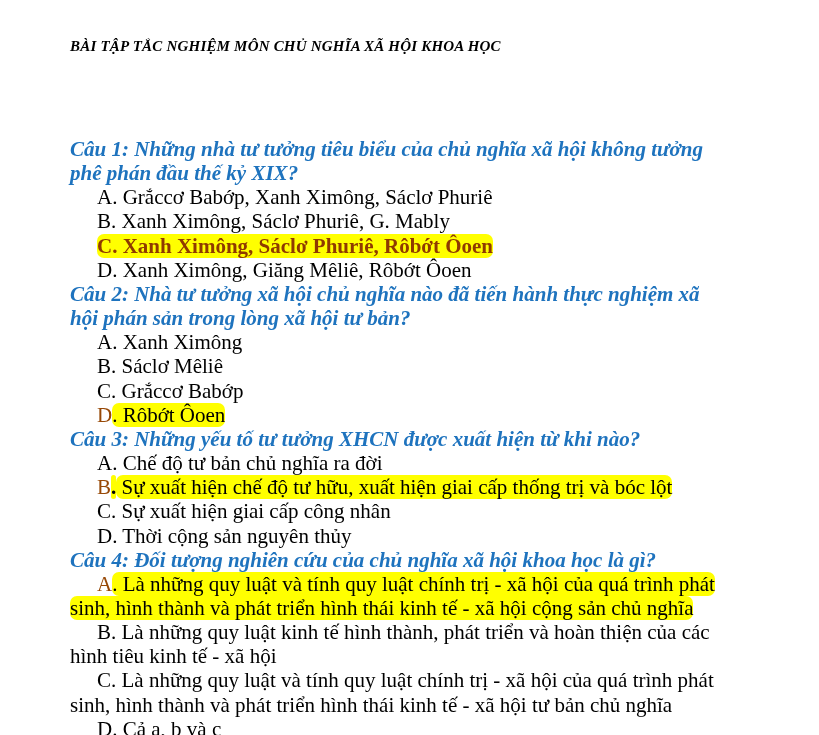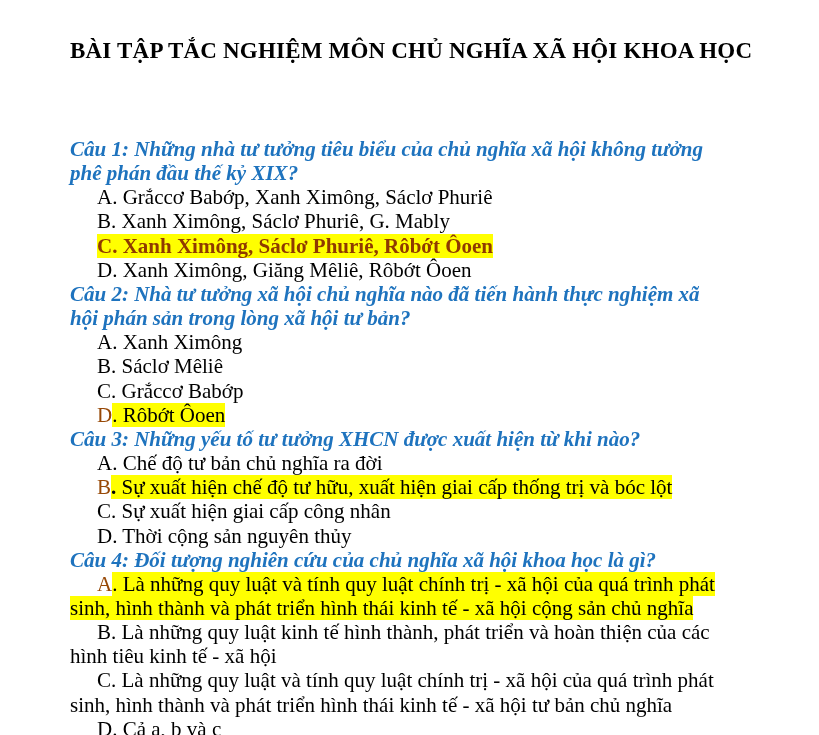--- a/index.html
+++ b/index.html
@@ -1,23 +1,23 @@
 <!DOCTYPE html>
 <html style="--question-blue: #1E73BE; --highlight-yellow: #FFFF00; --answer-maroon: #8F3A00; --letter-brown: #974806;"><head>
 <meta charset="utf-8">
 <style>
   * { margin:0; padding:0; box-sizing:border-box; }
   html,body { width:819px; height:735px; background:#ffffff; overflow:hidden; }
   body { font-family:"Liberation Serif","DejaVu Serif",serif; color:#000; position:relative; }
-  .title { position:absolute; left:70px; top:38px; font-size:23px; font-weight:bold; white-space:nowrap; letter-spacing:.2px; }
+  .title { position:absolute; left:70px; top:38px; font-size:15px; font-weight:bold; white-space:nowrap; letter-spacing:.2px;font-style:italic; }
   .doc { position:absolute; left:70px; top:137px; width:720px; }
   .line { font-size:21px; line-height:24.15px; white-space:nowrap; }
   .opt { padding-left:27px; }
   .q { color:var(--question-blue,#1E73BE); font-weight:bold; font-style:italic; }
-  .hl { background:var(--highlight-yellow,#FFFF00); }
+  .hl { background:var(--highlight-yellow,#FFFF00);border-radius:7px; }
   .ans { color:var(--answer-maroon,#8F3A00); font-weight:bold; }
   .ltr { color:var(--letter-brown,#974806); }
   .b { font-weight:bold; }
 </style>
 </head>
 <body>
 
 <div class="page">
   <div class="title">BÀI TẬP TẮC NGHIỆM MÔN CHỦ NGHĨA XÃ HỘI KHOA HỌC</div>
 

